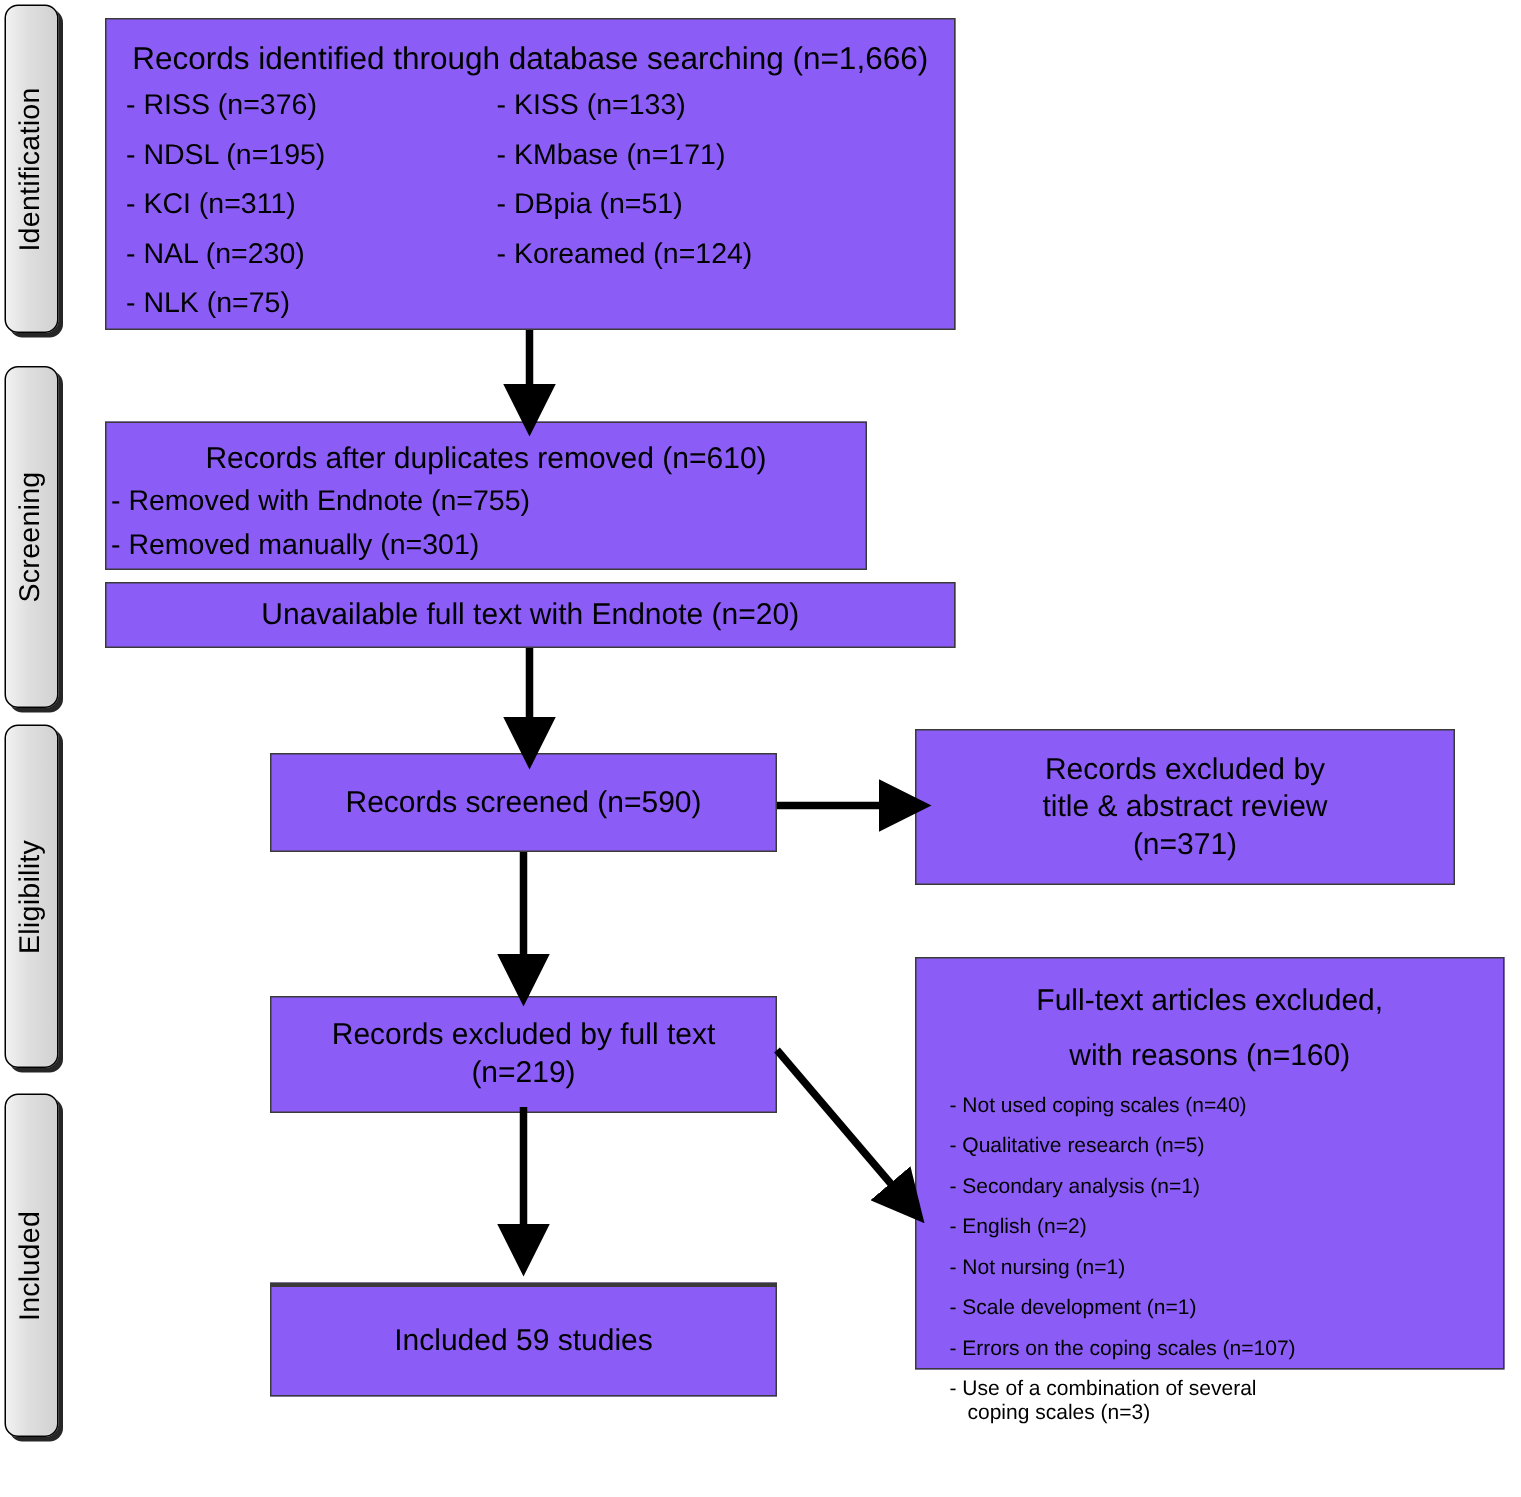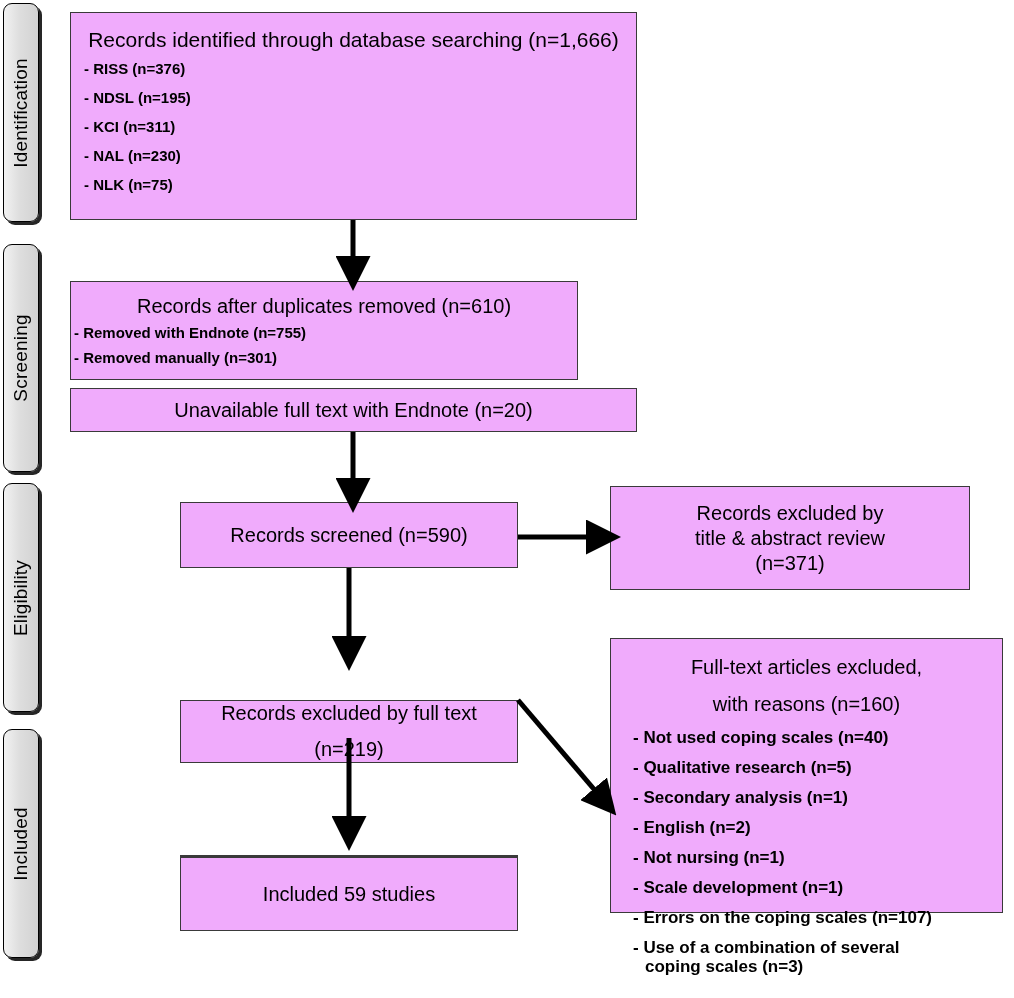--- a/index.html
+++ b/index.html
@@ -37,35 +37,34 @@
     transform: translate(-50%, -50%) rotate(-90deg);
     white-space: nowrap;
     font-size: 19px;
     letter-spacing: 0.2px;
     color: #000000;
   }
 
   
   .flow-box {
     position: absolute;
-    background: #f0abfc;
+    background: #8b5cf6;
     border: 1.6px solid #3a3a3a;
     box-sizing: border-box;
   }
   .box-title {
     text-align: center;
     font-size: 20px;
     line-height: 1.25;
     white-space: nowrap;
   }
   .box-line {
-    font-size: 15px;
+    font-size: 19px;
     line-height: 1.0;
     white-space: nowrap;
-    font-weight: bold;
   }
 
   
   #box-identification { padding: 14px 0 0 0; }
   #box-identification .box-title { font-size: 21px; margin-bottom: 8px; }
   .db-columns {
     position: relative;
     height: 160px;
   }
   .db-col {
@@ -93,26 +92,25 @@
 
   
   #box-fulltext-excluded { padding: 16px 0 0 0; }
   #box-fulltext-excluded .box-title { margin-bottom: 12px; }
   .reason-list {
     margin: 0;
     padding: 0 0 0 22px;
     list-style: none;
   }
   .reason-list li {
-    font-size: 17px;
+    font-size: 14px;
     line-height: 1.0;
     margin-bottom: 13px;
     text-indent: -12px;
     padding-left: 12px;
-    font-weight: bold;
   }
 
   
   #connectors {
     position: absolute;
     left: 0;
     top: 0;
     width: 1014px;
     height: 998px;
     pointer-events: none;
@@ -142,20 +140,26 @@
   <div class="flow-box" id="box-identification" style="left:70px; top:12px; width:567px; height:208px;">
     <div class="box-title">Records identified through database searching (n=1,666)</div>
     <div class="db-columns">
       <div class="db-col left">
         <div class="box-line">- RISS (n=376)</div>
         <div class="box-line">- NDSL (n=195)</div>
         <div class="box-line">- KCI (n=311)</div>
         <div class="box-line">- NAL (n=230)</div>
         <div class="box-line">- NLK (n=75)</div>
       </div>
+      <div class="db-col right">
+        <div class="box-line">- KISS (n=133)</div>
+        <div class="box-line">- KMbase (n=171)</div>
+        <div class="box-line">- DBpia (n=51)</div>
+        <div class="box-line">- Koreamed (n=124)</div>
+      </div>
     </div>
   </div>
 
   <div class="flow-box" id="box-duplicates" style="left:70px; top:281px; width:508px; height:99px;">
     <div class="box-title">Records after duplicates removed (n=610)</div>
     <div class="box-line">- Removed with Endnote (n=755)</div>
     <div class="box-line">- Removed manually (n=301)</div>
   </div>
 
   <div class="flow-box centered" id="box-unavailable" style="left:70px; top:388px; width:567px; height:44px;">
@@ -165,21 +169,21 @@
   <div class="flow-box centered" id="box-screened" style="left:180px; top:502px; width:338px; height:66px;">
     <div class="box-title">Records screened (n=590)</div>
   </div>
 
   <div class="flow-box centered" id="box-excluded-title-abstract" style="left:610px; top:486px; width:360px; height:104px;">
     <div class="box-title">Records excluded by</div>
     <div class="box-title">title &amp; abstract review</div>
     <div class="box-title">(n=371)</div>
   </div>
 
-  <div class="flow-box centered" id="box-excluded-fulltext" style="left:180px; top:700px; width:338px; height:63px;justify-content:space-between;">
+  <div class="flow-box centered" id="box-excluded-fulltext" style="left:180px; top:664px; width:338px; height:78px;">
     <div class="box-title">Records excluded by full text</div>
     <div class="box-title">(n=219)</div>
   </div>
 
   <div class="flow-box" id="box-fulltext-excluded" style="left:610px; top:638px; width:393px; height:275px;">
     <div class="box-title">Full-text articles excluded,</div>
     <div class="box-title">with reasons (n=160)</div>
     <ul class="reason-list">
       <li>- Not used coping scales (n=40)</li>
       <li>- Qualitative research (n=5)</li>

